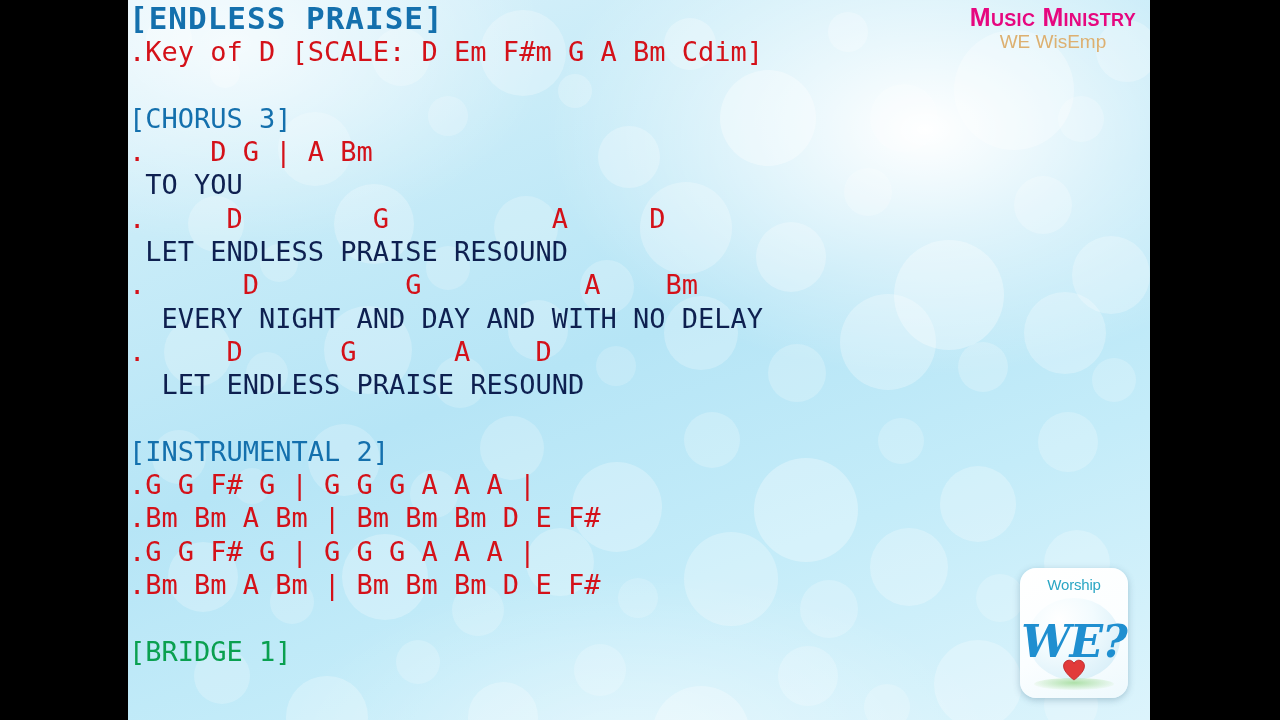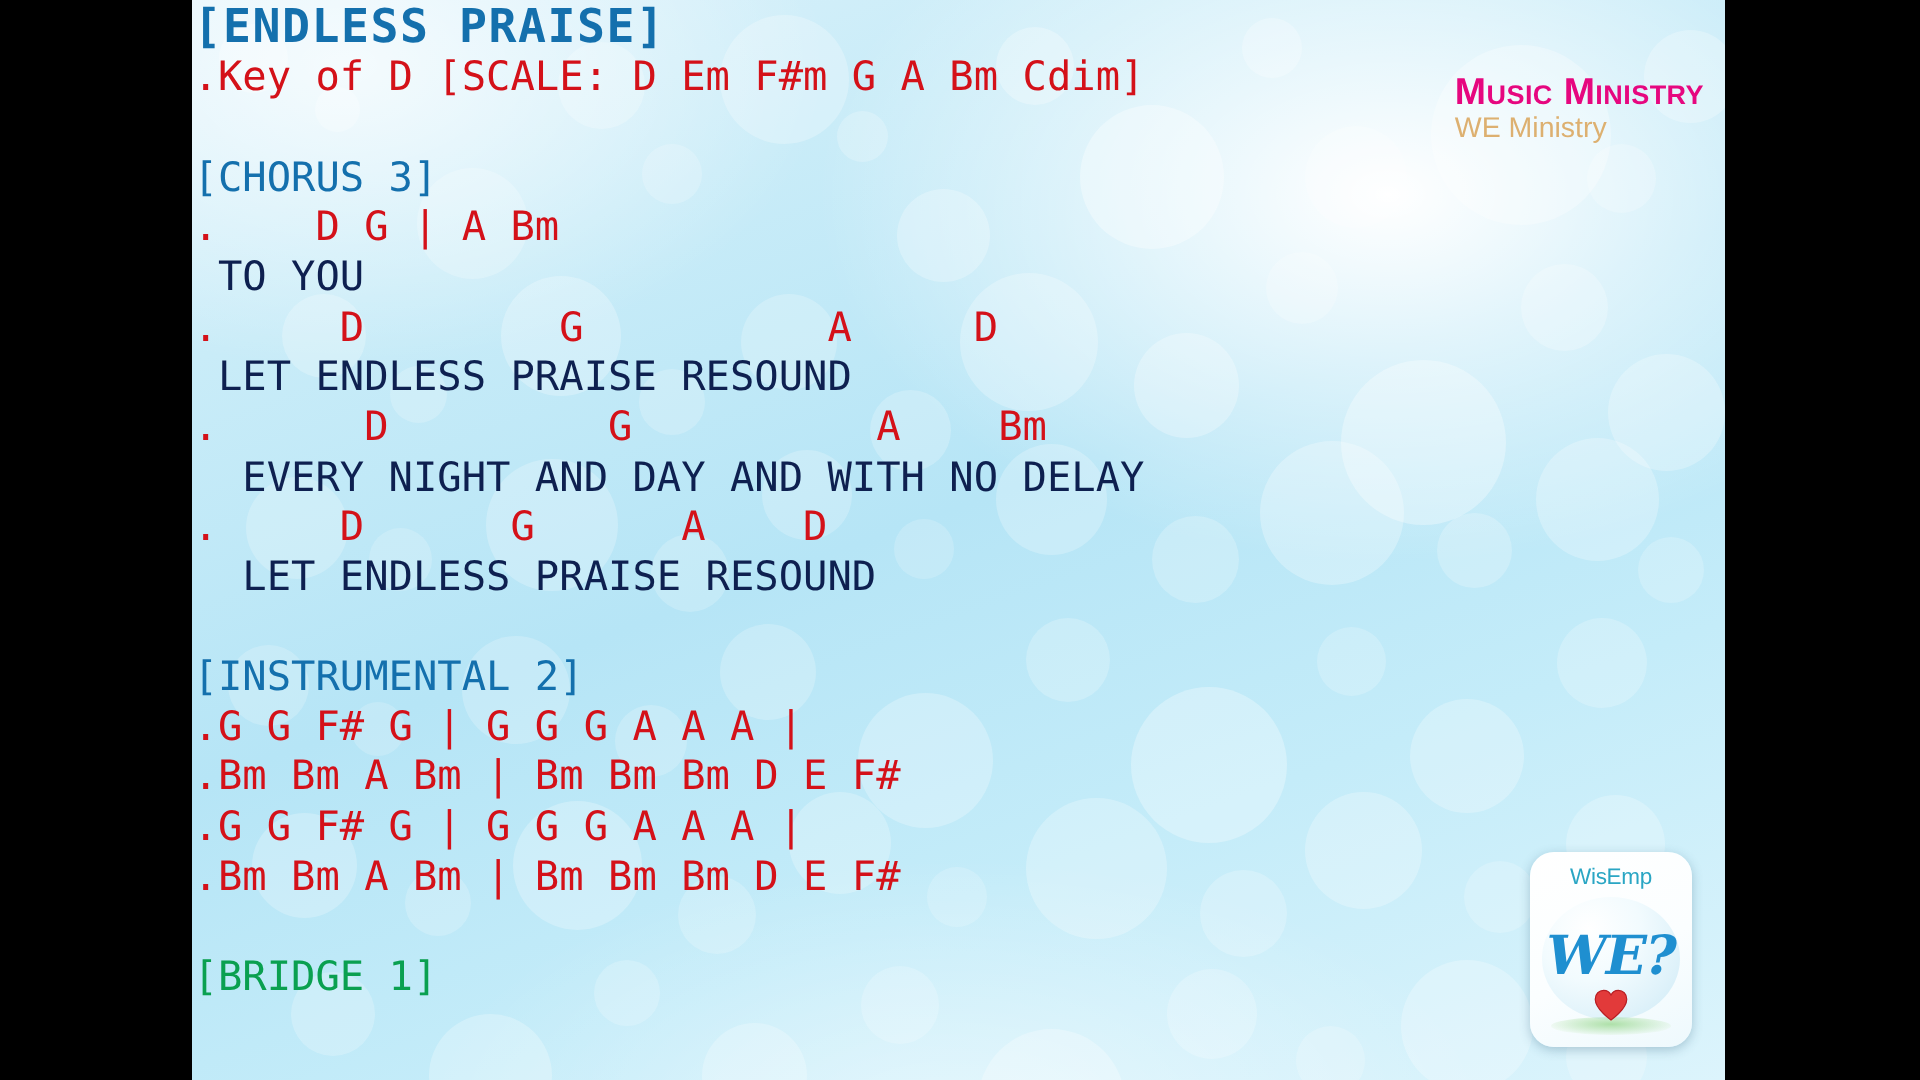--- a/index.html
+++ b/index.html
@@ -67,24 +67,23 @@
       radial-gradient(ellipse 45% 40% at 10% 6%, rgba(255,255,255,0.75), rgba(255,255,255,0) 70%),
       radial-gradient(ellipse 50% 35% at 50% 104%, rgba(255,255,255,0.45), rgba(255,255,255,0) 70%);
   }
 
   
   #brand {
     position: absolute;
     right: 14px;
     top: 4px;
     z-index: 12;
-    text-align: left;
+    text-align: center;
     font-family: "Liberation Sans", sans-serif;
     line-height: 1.05;
-    margin-top: 44px;
   }
   #brand-main {
     font-size: 25px;
     font-weight: bold;
     color: #e6077f;
     letter-spacing: 0.3px;
     font-variant: small-caps;
     text-transform: capitalize;
     white-space: nowrap;
   }
@@ -149,21 +148,21 @@
     background: radial-gradient(circle at 34% 26%, #ffffff 0%, #f2fbfe 40%, #dff2fa 72%, #cbe9f5 100%);
   }
   #wisemp-we {
     position: absolute;
     left: 0; right: 0;
     top: 48px;
     text-align: center;
     font-family: "DejaVu Serif", serif;
     font-style: italic;
     font-weight: bold;
-    font-size: 36px;
+    font-size: 44px;
     color: #1f8fd0;
     letter-spacing: -1px;
   }
   #wisemp-heart {
     position: absolute;
     left: 50%;
     bottom: 17px;
     transform: translateX(-50%);
     width: 24px;
     height: 22px;
@@ -256,28 +255,28 @@
         <div class="bk" style="left: 524px; top: 686px; width: 98px; height: 98px; opacity: 0.28;"></div>
         <div class="bk" style="left: 650px; top: 646px; width: 60px; height: 60px; opacity: 0.22;"></div>
         <div class="bk" style="left: 736px; top: 684px; width: 46px; height: 46px; opacity: 0.2;"></div>
         <div class="bk" style="left: 806px; top: 640px; width: 88px; height: 88px; opacity: 0.26;"></div>
         <div class="bk" style="left: 916px; top: 678px; width: 54px; height: 54px; opacity: 0.22;"></div>
       </div>
     <div id="wash"></div>
 
     <div id="brand">
       <div id="brand-main">Music Ministry</div>
-      <div id="brand-sub">WE Ministry</div>
+      <div id="brand-sub">WE WisEmp</div>
     </div>
 
     <div id="sheet"><span class="ln c-title">[ENDLESS PRAISE]</span><span class="ln c-chord">.Key of D [SCALE: D Em F#m G A Bm Cdim]</span><span class="ln ">&nbsp;</span><span class="ln c-section">[CHORUS 3]</span><span class="ln c-chord">.    D G | A Bm</span><span class="ln c-lyric"> TO YOU</span><span class="ln c-chord">.     D        G          A     D</span><span class="ln c-lyric"> LET ENDLESS PRAISE RESOUND</span><span class="ln c-chord">.      D         G          A    Bm</span><span class="ln c-lyric">  EVERY NIGHT AND DAY AND WITH NO DELAY</span><span class="ln c-chord">.     D      G      A    D</span><span class="ln c-lyric">  LET ENDLESS PRAISE RESOUND</span><span class="ln ">&nbsp;</span><span class="ln c-section">[INSTRUMENTAL 2]</span><span class="ln c-chord">.G G F# G | G G G A A A |</span><span class="ln c-chord">.Bm Bm A Bm | Bm Bm Bm D E F#</span><span class="ln c-chord">.G G F# G | G G G A A A |</span><span class="ln c-chord">.Bm Bm A Bm | Bm Bm Bm D E F#</span><span class="ln ">&nbsp;</span><span class="ln c-bridge">[BRIDGE 1]</span></div>
 
     <div id="wisemp">
       <div id="wisemp-orb"></div>
-      <div id="wisemp-name">WisEmp</div>
+      <div id="wisemp-name">Worship</div>
       <div id="wisemp-we">WE?</div>
       <div id="wisemp-grass"></div>
       <svg id="wisemp-heart" viewBox="0 0 24 22">
         <path d="M12 21 C12 21 1.5 13.6 1.5 7.1 C1.5 3.6 4.1 1.2 7.1 1.2 C9.3 1.2 11.1 2.5 12 4.3 C12.9 2.5 14.7 1.2 16.9 1.2 C19.9 1.2 22.5 3.6 22.5 7.1 C22.5 13.6 12 21 12 21 Z" fill="#e23a3a" stroke="#b81f24" stroke-width="0.8"></path>
       </svg>
     </div>
 
   </div>
 
   <div class="bar bar-left"></div>

